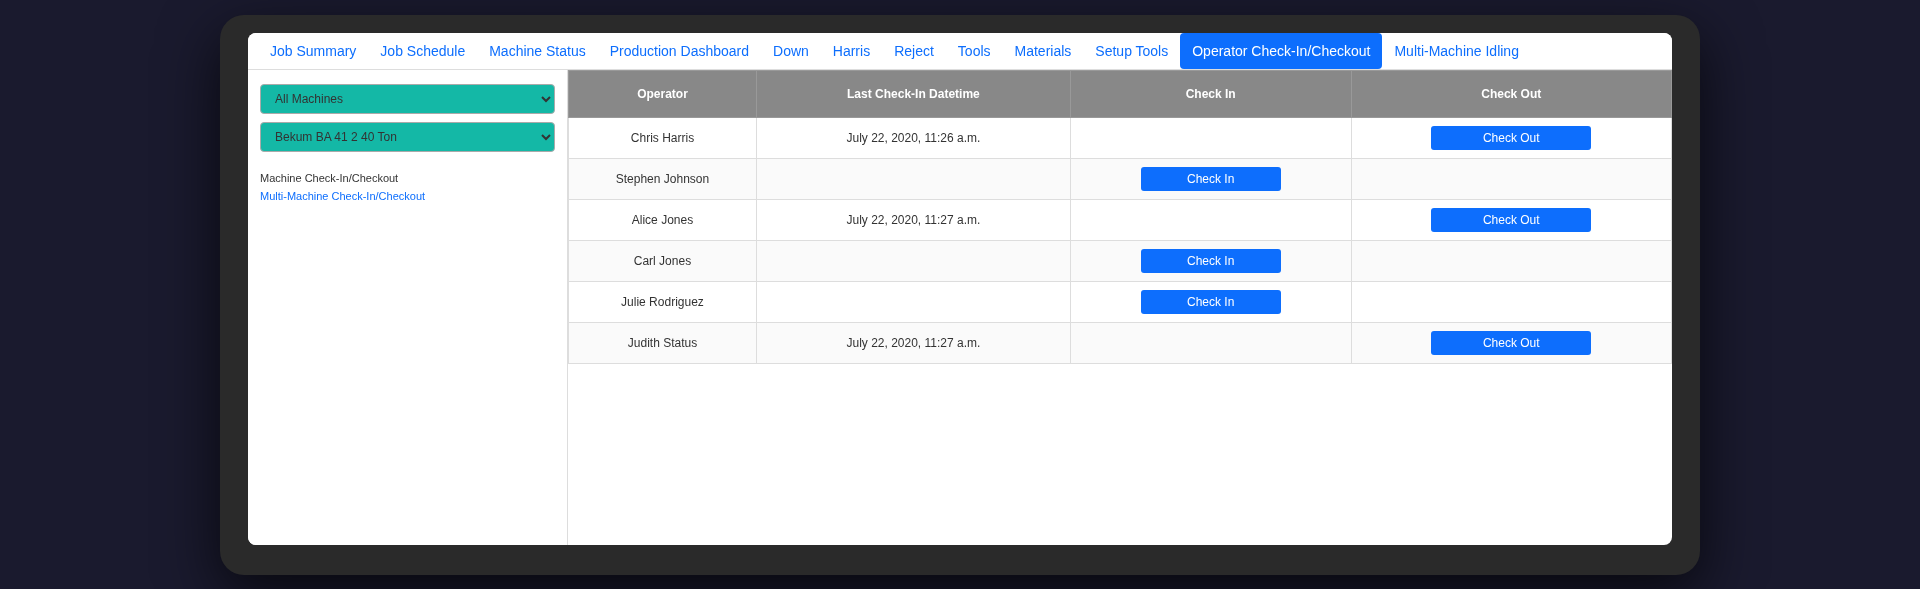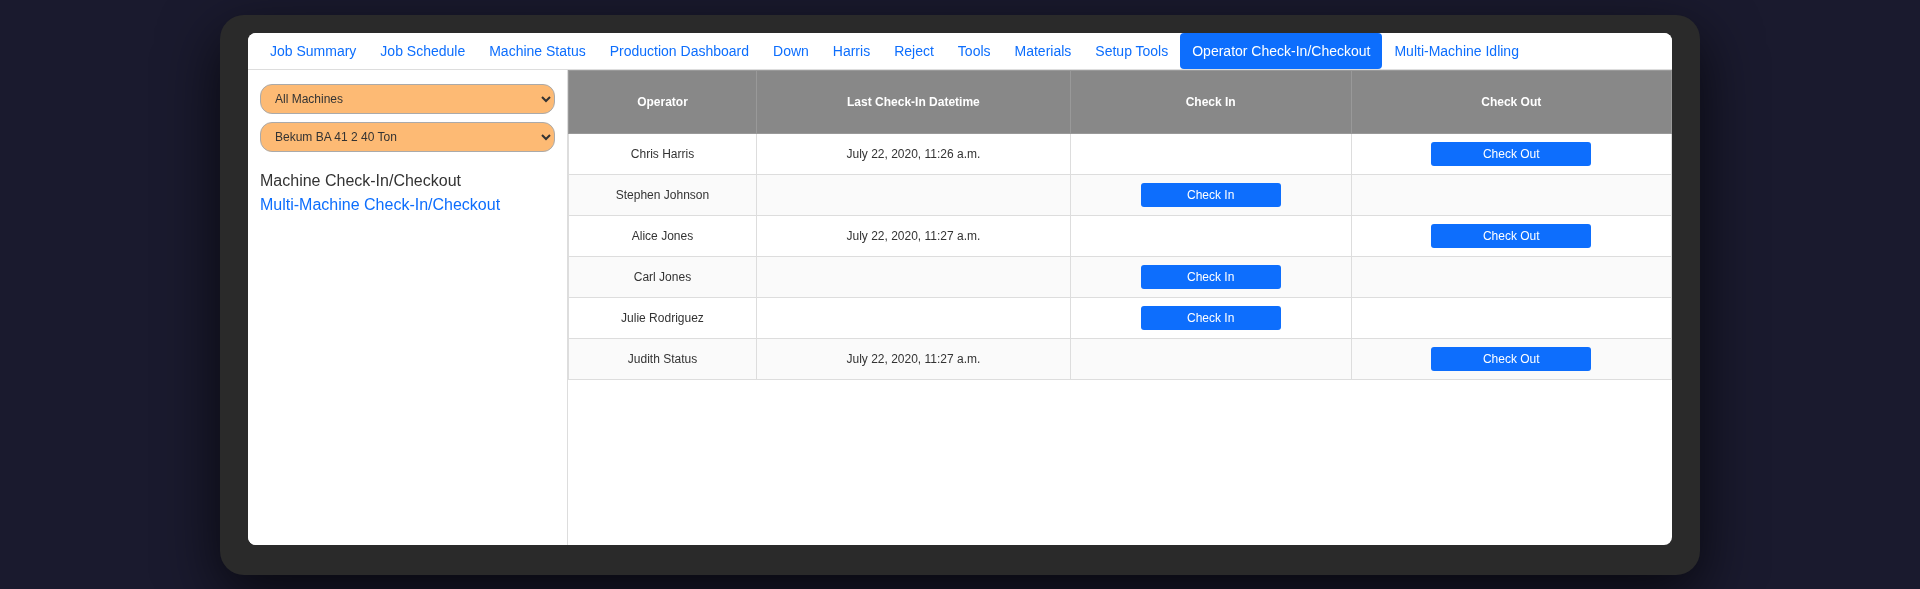--- a/index.html
+++ b/index.html
@@ -71,36 +71,36 @@
       flex-shrink: 0;
       padding: 14px 12px;
       border-right: 1px solid #ddd;
       background: #fff;
     }
 
     .sidebar select {
       width: 100%;
       padding: 6px 10px;
       border: 1px solid #aaa;
-      border-radius: 12px;
+      border-radius: 4px;
       font-size: 12px;
       margin-bottom: 8px;
       color: #333;
       appearance: auto;
       cursor: pointer;
-      background: #fdba74;
+      background: #14b8a6;
     }
 
     .sidebar-links {
       margin-top: 12px;
     }
 
     .sidebar-link {
       display: block;
-      font-size: 16px;
+      font-size: 11px;
       color: #333;
       margin-bottom: 6px;
     }
 
     .sidebar-link.active-link {
       color: #0d6efd;
       cursor: pointer;
     }
 
     
@@ -112,21 +112,21 @@
     table {
       width: 100%;
       border-collapse: collapse;
       font-size: 12px;
     }
 
     thead tr th {
       background: #888;
       color: #fff;
       font-weight: bold;
-      padding: 24px 12px;
+      padding: 16px 12px;
       border: 1px solid #999;
     }
 
     tbody tr td {
       padding: 8px 0;
       text-align: center;
       border: 1px solid #ddd;
       color: #333;
     }
 

